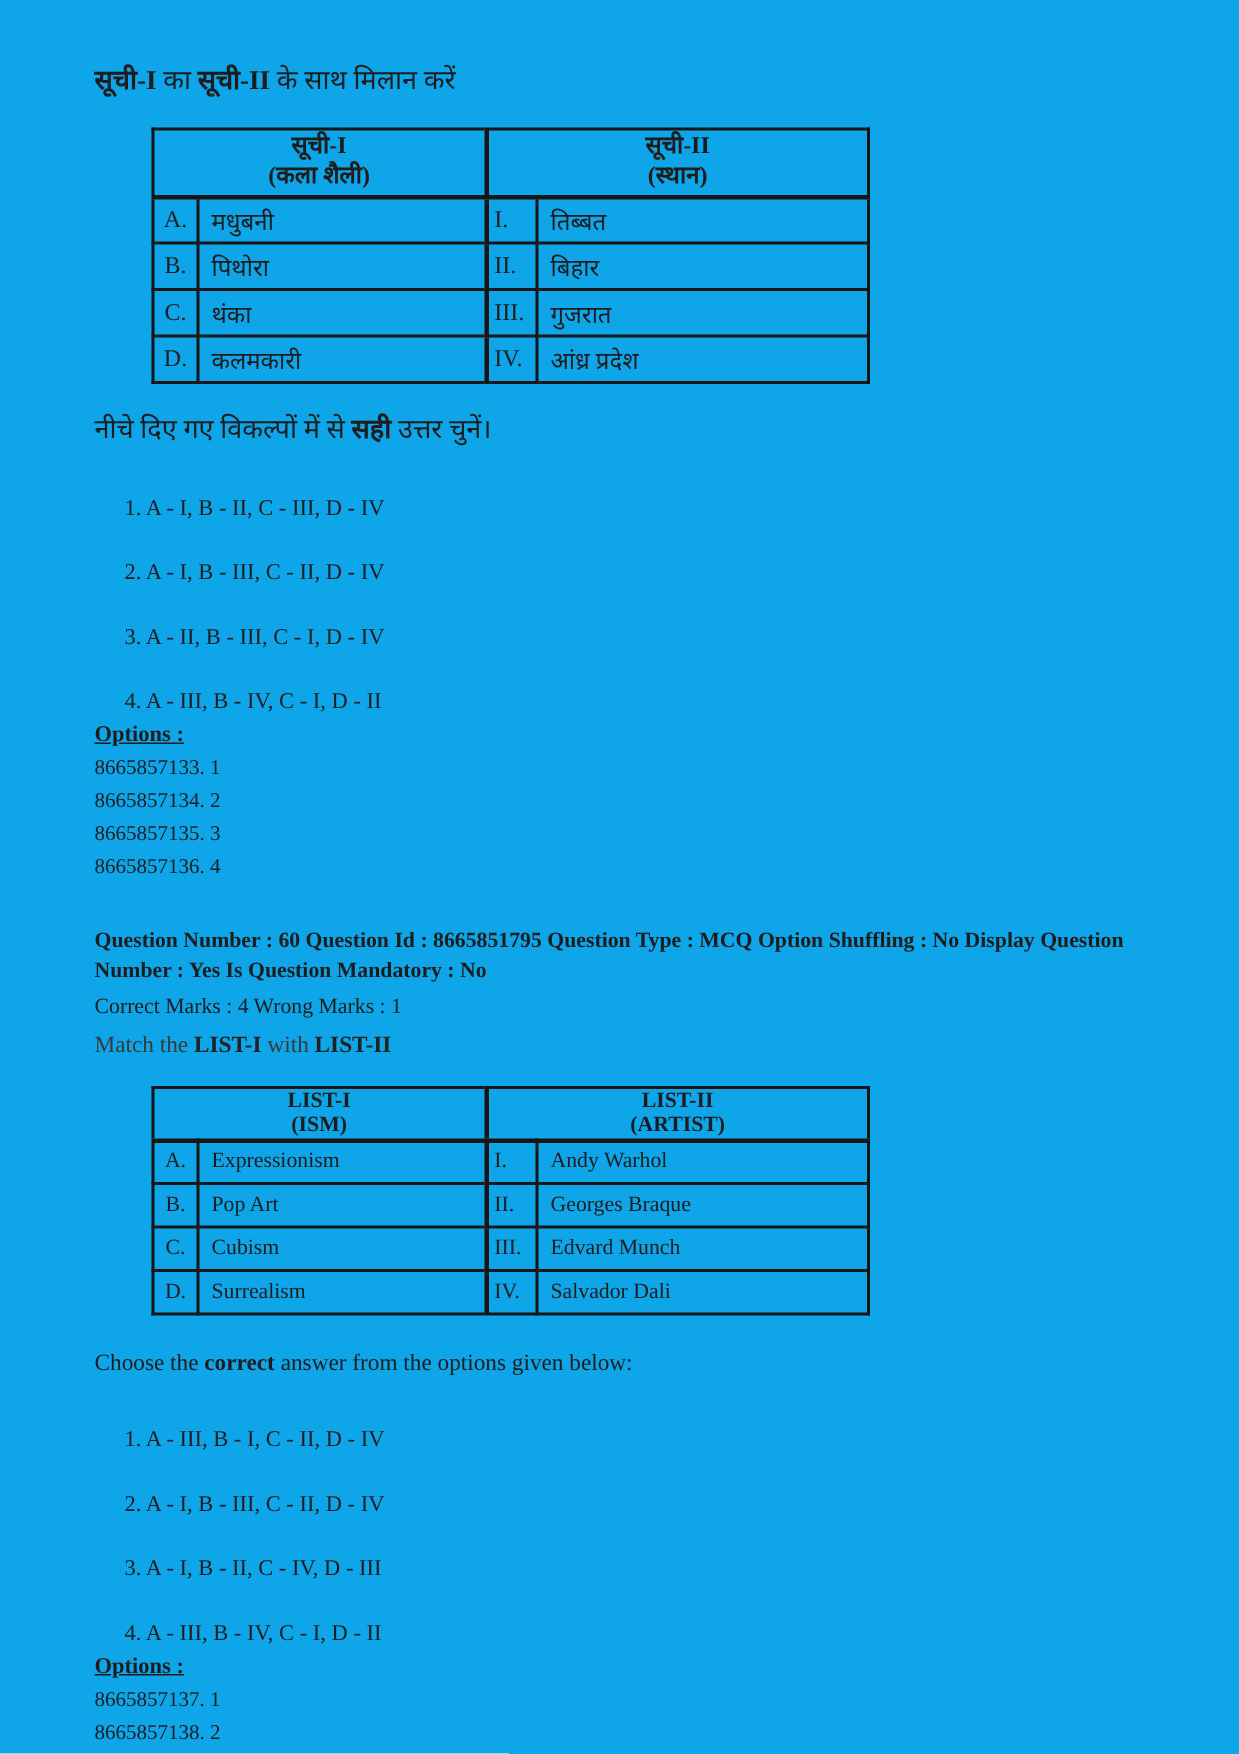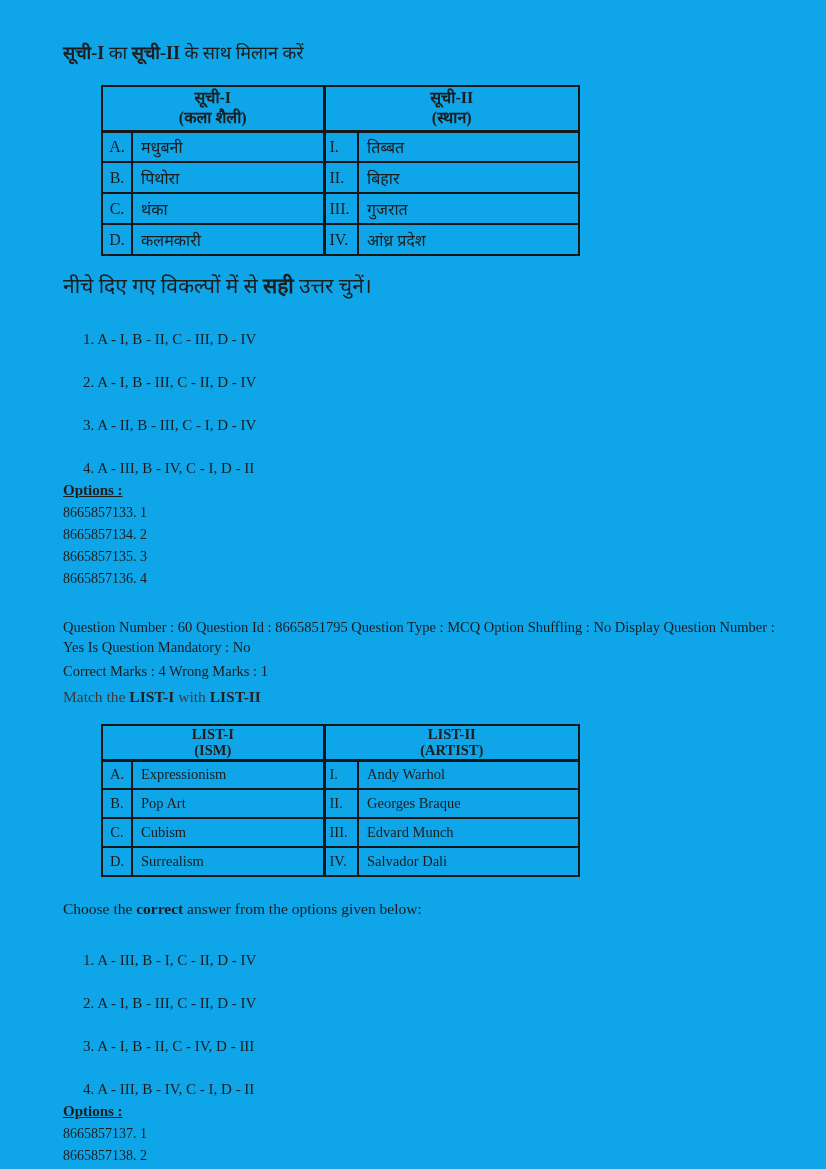--- a/index.html
+++ b/index.html
@@ -18,21 +18,21 @@
   }
   
   .hi-heading {
     margin: 42px 0 0 63px;
     font-size: 18px;
     line-height: 22px;
   }
   .hi-heading b { font-weight: bold; }
   .instruction {
     margin: 20px 0 0 63px;
-    font-size: 21px;
+    font-size: 18px;
     line-height: 21px;
   }
   .instruction-en {
     margin: 22px 0 0 63px;
     font-size: 15.5px;
     line-height: 19px;
   }
   
   table.match-table {
     border-collapse: collapse;
@@ -82,21 +82,21 @@
   .opt-id {
     margin: 6px 0 0 63px;
     font-size: 14px;
     line-height: 16px;
   }
   
   .q-meta {
     margin: 30px 0 0 63px;
     width: 716px;
     font-size: 14.5px;
-    font-weight: normal;
+    font-weight: bold;
     line-height: 20px;
   }
   .q-marks {
     margin: 5px 0 0 63px;
     font-size: 14.5px;
     font-weight: normal;
     line-height: 19px;
   }
   .match-heading-en {
     margin: 6px 0 0 63px;

